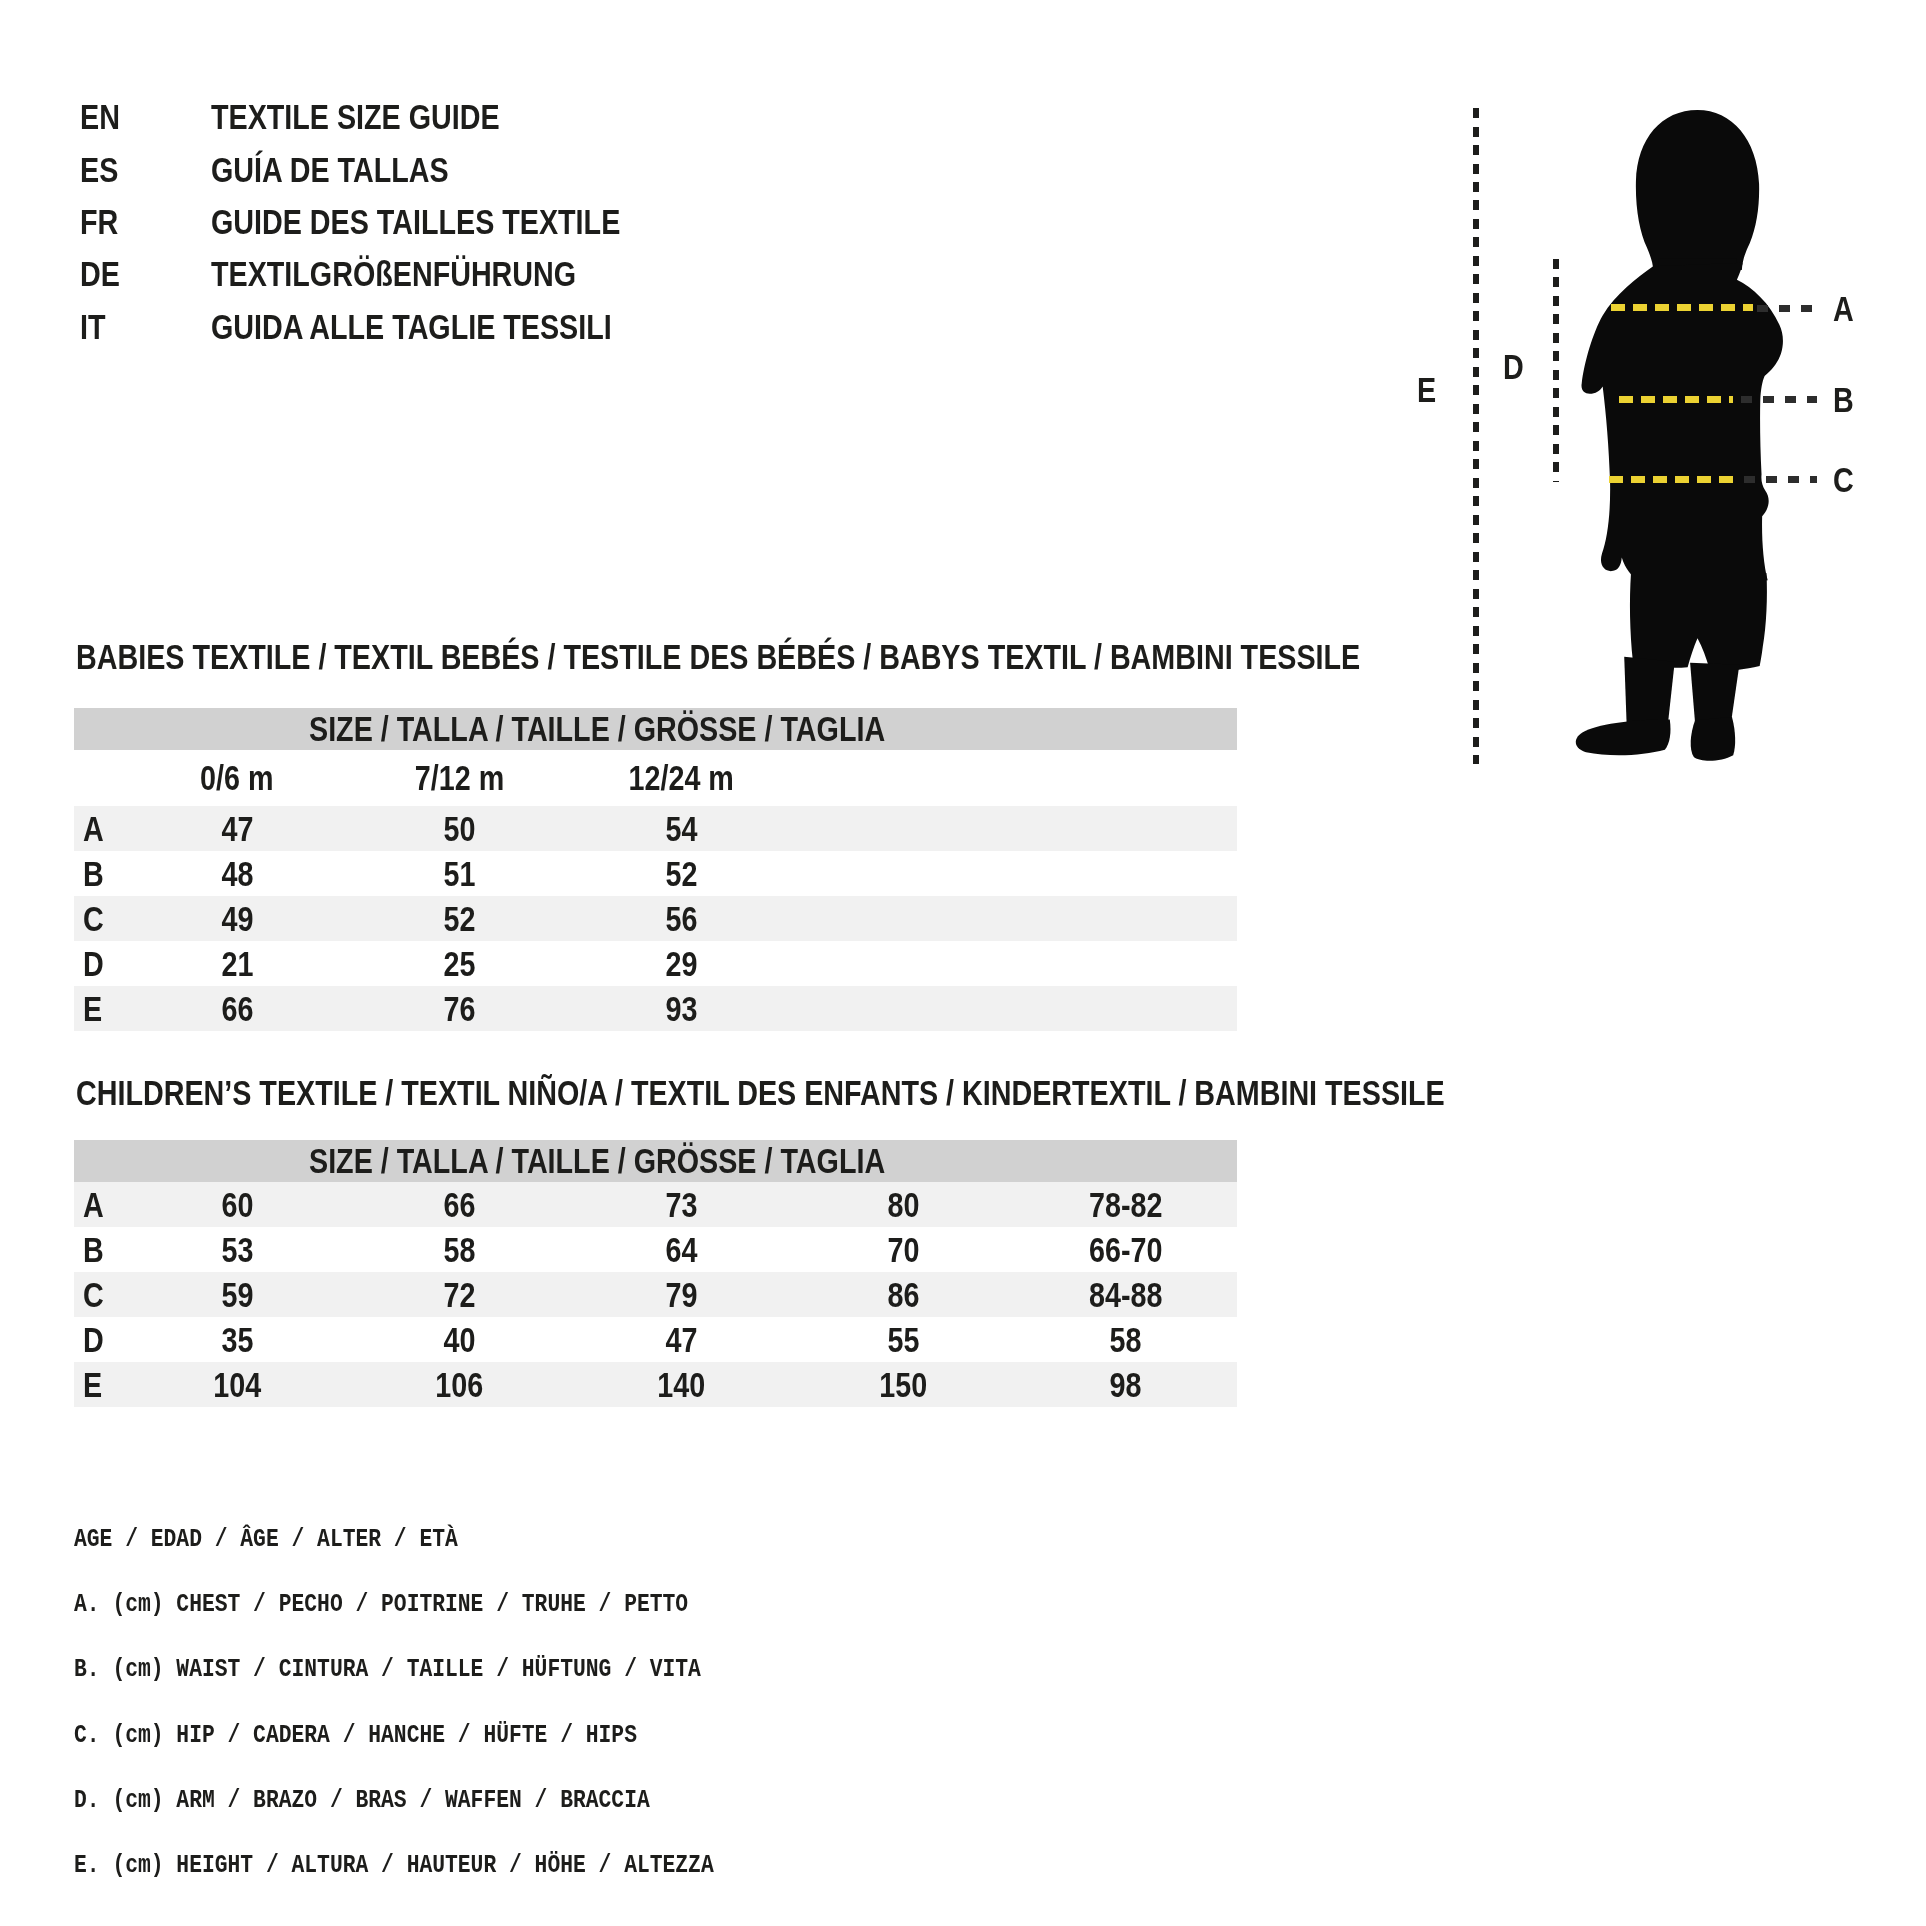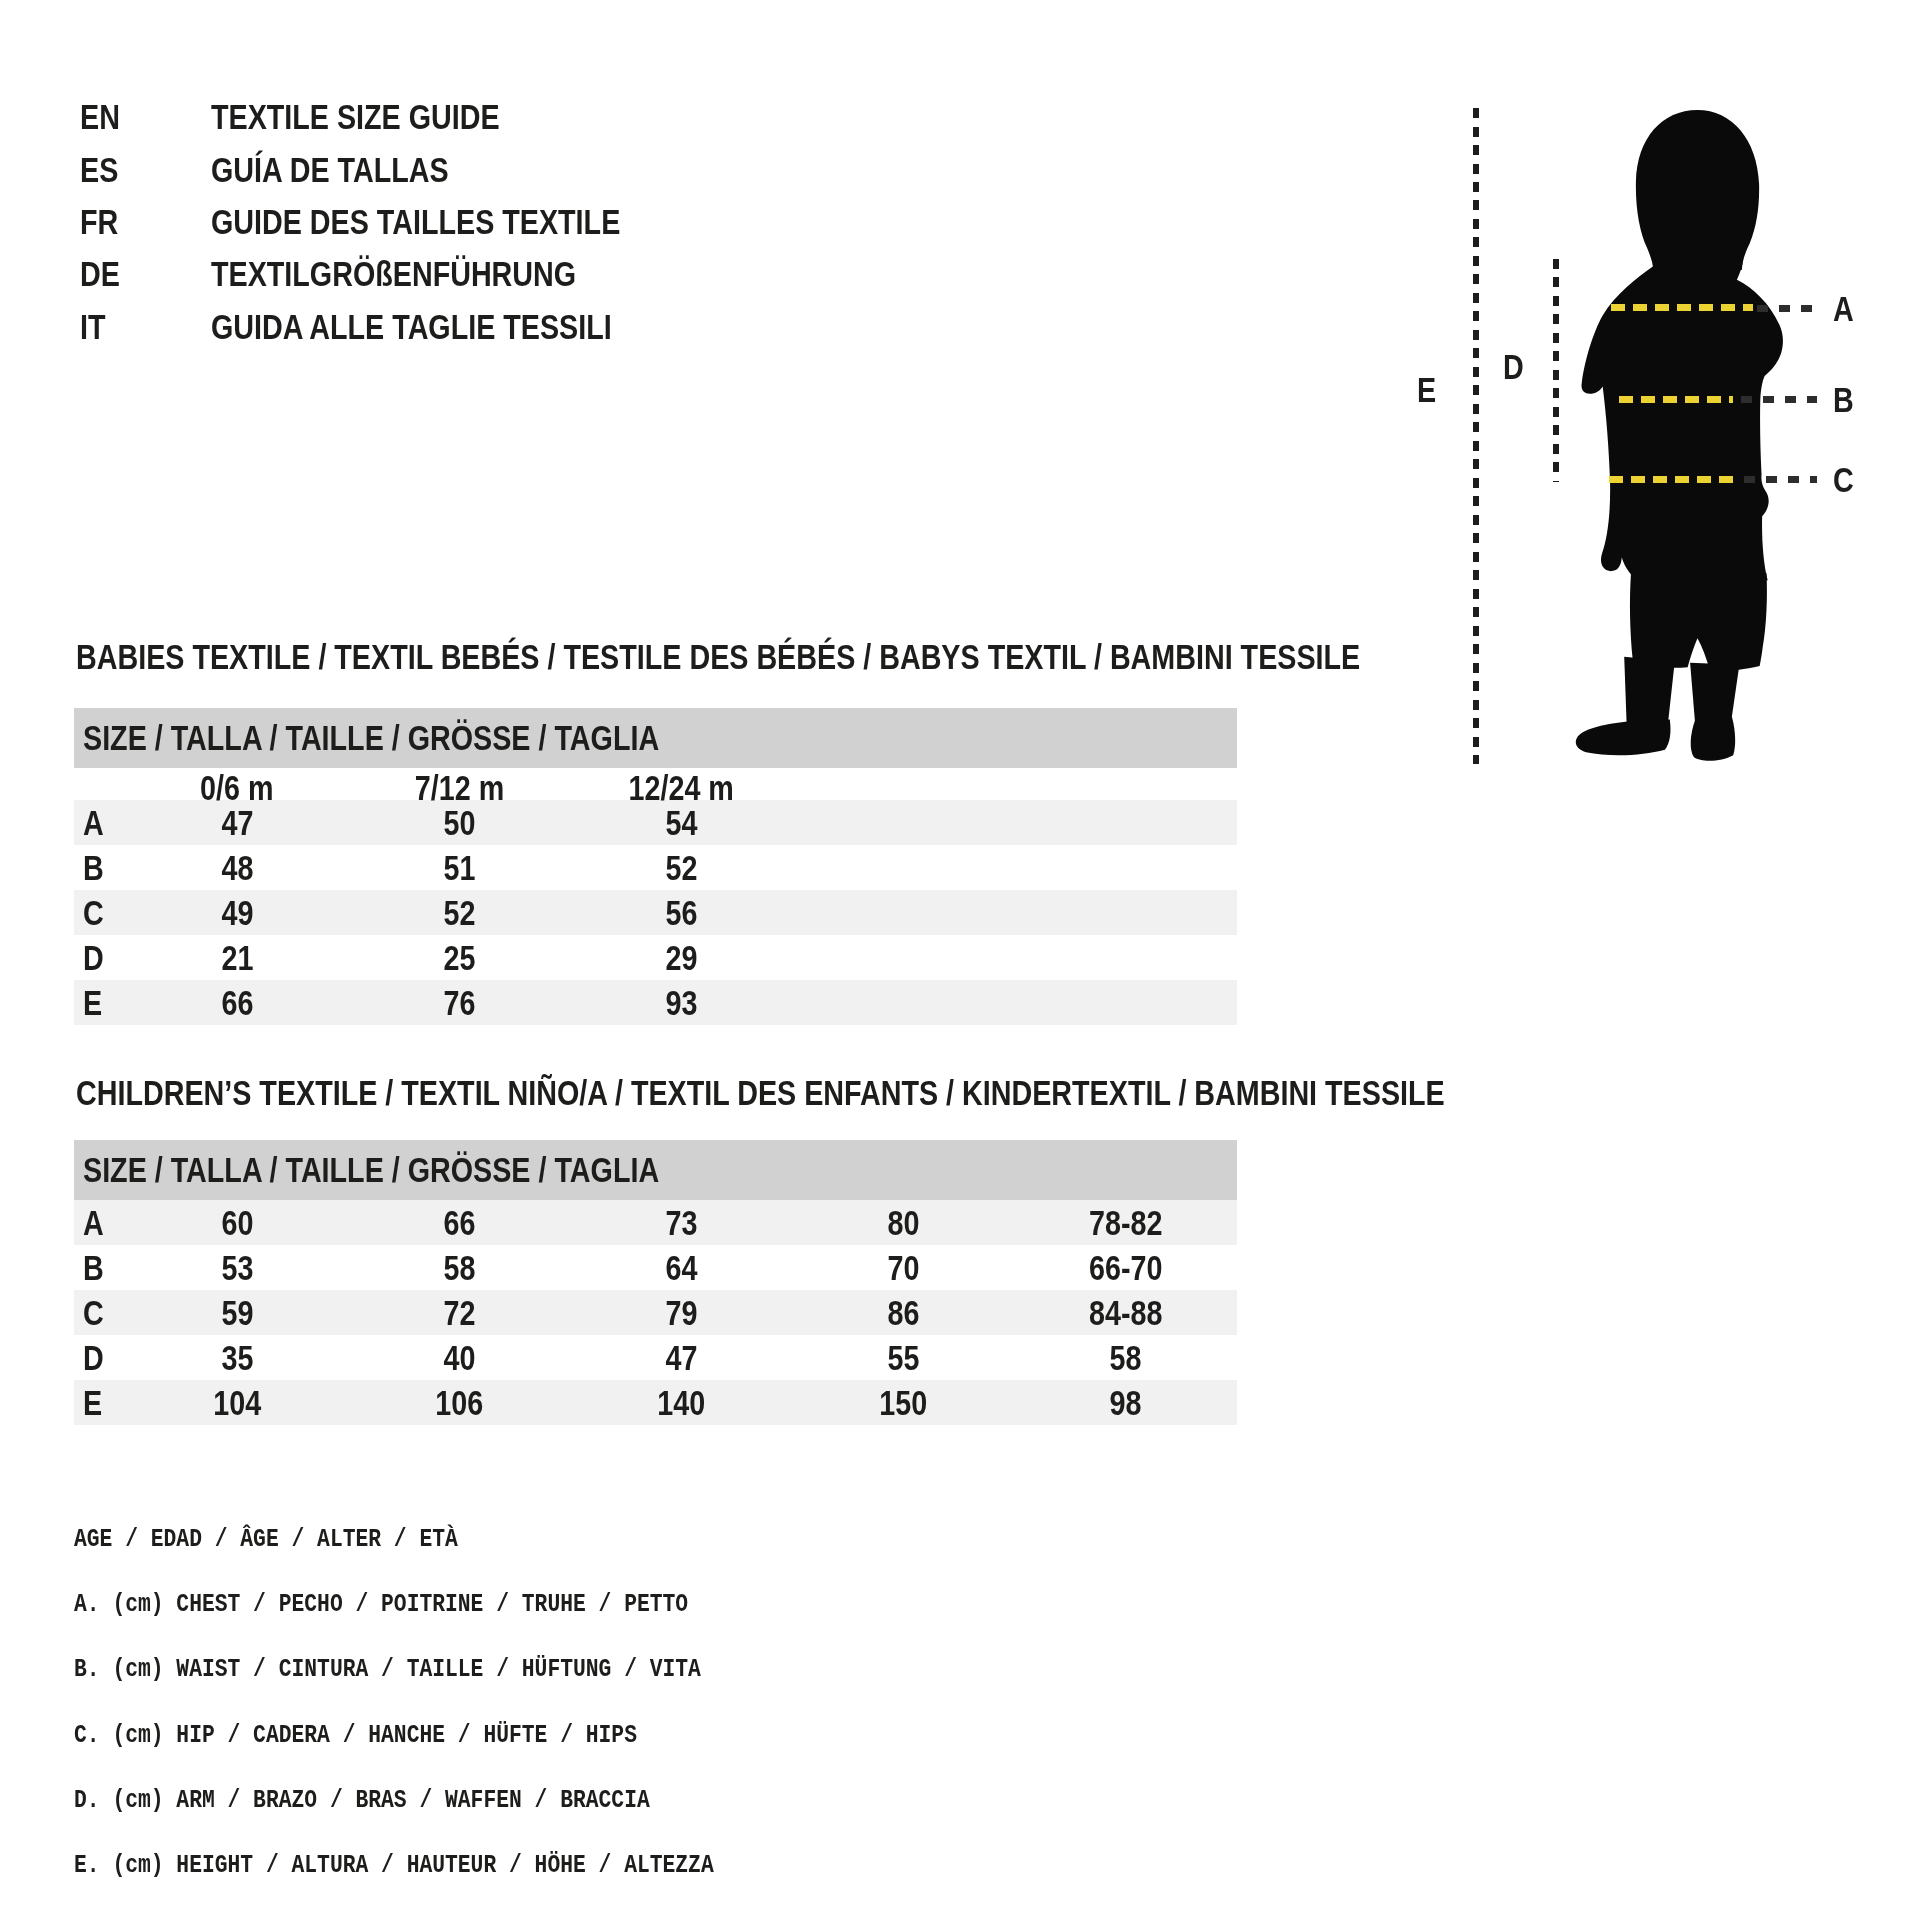--- a/index.html
+++ b/index.html
@@ -15,21 +15,21 @@
   
   .lang-row{position:absolute;left:80px;height:36px;font-size:35px;line-height:36px;}
   .lang-code{position:absolute;left:0;top:0;}
   .lang-title{position:absolute;left:92px;top:0;margin-left:39px;}
 
   
   .section-title{position:absolute;left:76px;font-size:35px;line-height:36px;}
 
   
   .size-table{position:absolute;left:74px;width:1163px;}
-  .bar{height:60px;background:#d1d1d1;display:flex;align-items:center;padding-left:8.6px;box-sizing:border-box;font-size:35px;}
+  .bar{height:42px;background:#d1d1d1;display:flex;align-items:center;padding-left:8.6px;box-sizing:border-box;font-size:35px;justify-content:center;}
   .trow{display:grid;align-items:center;font-size:35px;}
   .cols-3{grid-template-columns:52px 222px 222px 222px 1fr;}
   .cols-5{grid-template-columns:52px 222px 222px 222px 222px 1fr;}
   .trow .rl{padding-left:8.6px;}
   .trow .c{text-align:center;}
   .row-gray{background:#f1f1f1;}
   .row-white{background:#ffffff;}
 
   
   .legend-line{position:absolute;left:74px;font-size:26px;line-height:36px;font-family:Liberation Mono, monospace;}
@@ -99,21 +99,21 @@
   <div class="meas-label" style="left:1503px;top:349px"><span class="cond">D</span></div>
   <div class="meas-label" style="left:1417px;top:372px"><span class="cond">E</span></div>
 </div>
 
 <div class="section-title" style="top:639px"><span class="cond">BABIES TEXTILE / TEXTIL BEBÉS / TESTILE DES BÉBÉS / BABYS TEXTIL / BAMBINI TESSILE</span></div>
 
 <div class="size-table" style="top:708px">
   <div class="bar">
       <span class="cond">SIZE / TALLA / TAILLE / GRÖSSE / TAGLIA</span>
     </div>
-  <div class="trow cols-3 row-white" style="height:32px">
+  <div class="trow cols-3 row-white" style="height:56px">
     <div class="rl"></div>
     <div class="c"><span class="cond-c">0/6 m</span></div>
     <div class="c"><span class="cond-c">7/12 m</span></div>
     <div class="c"><span class="cond-c">12/24 m</span></div>
     <div></div>
   </div>
   <div class="trow cols-3 row-gray" style="height:45px">
     <div class="rl"><span class="cond">A</span></div>
     <div class="c"><span class="cond-c">47</span></div>
     <div class="c"><span class="cond-c">50</span></div>

